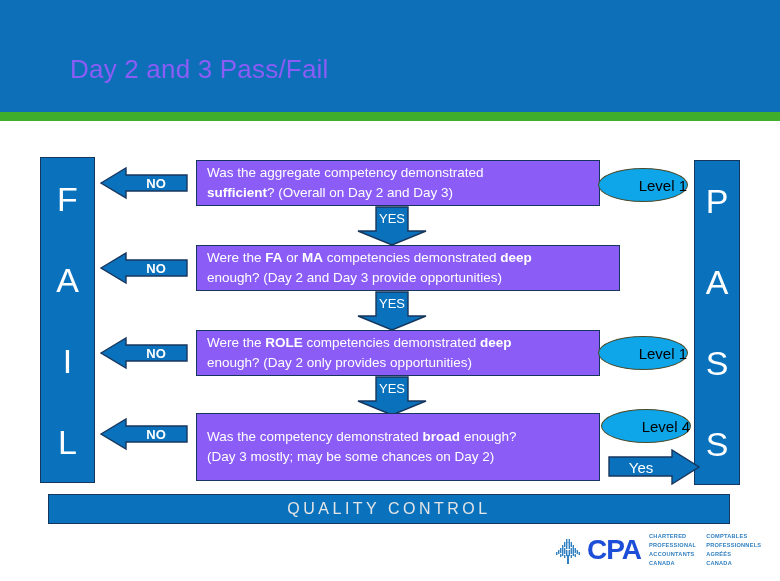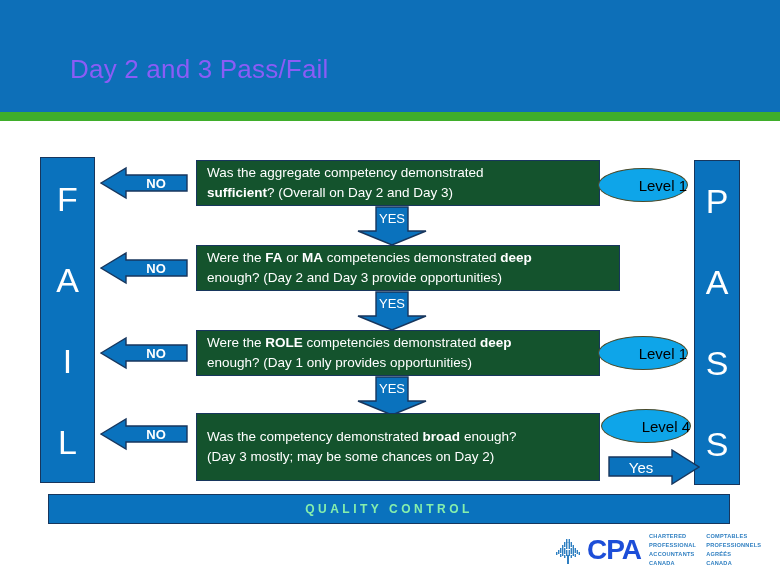--- a/index.html
+++ b/index.html
@@ -46,21 +46,21 @@
     flex:1 1 0;
     display:flex;align-items:center;justify-content:center;
     width:100%;
   }
   #fail-col{left:40px;top:157px;width:55px;height:326px;}
   #pass-col{left:694px;top:160px;width:46px;height:325px;}
 
   
   .decision-box{
     position:absolute;
-    background:#14532d;
+    background:#8b5cf6;
     border:1px solid #17365d;
     box-sizing:border-box;
     color:#ffffff;
     font-size:13.5px;
     line-height:1.45;
     padding:6px 10px;
     display:flex;flex-direction:column;justify-content:center;
   }
   .decision-box b{font-weight:bold;}
 
@@ -114,21 +114,21 @@
     box-sizing:border-box;
   }
 
   
   #qc-bar{
     position:absolute;left:48px;top:494px;width:682px;height:30px;
     background:#0a72bd;
     border:1px solid #17365d;
     box-sizing:border-box;
     display:flex;align-items:center;justify-content:center;
-    color:#86efac;font-size:12px;font-weight:bold;
+    color:#e5e5e5;font-size:16px;font-weight:normal;
     letter-spacing:3.5px;
   }
 
   
   #cpa-logo{
     position:absolute;left:551px;top:528px;width:222px;height:44px;
     display:flex;align-items:center;
   }
   #cpa-leaf{width:34px;height:34px;flex:0 0 34px;margin-right:2px;}
   #cpa-wordmark{
@@ -208,21 +208,21 @@
   </div>
 
   <div class="no-arrow" style="left:100px;top:336px;">
     <svg viewBox="0 0 88 34" xmlns="http://www.w3.org/2000/svg">
       <polygon points="1,17 26,2 26,9 87,9 87,25 26,25 26,32" fill="#0a72bd" stroke="#17365d" stroke-width="1.4"></polygon>
     </svg>
     <span class="lbl">NO</span>
   </div>
 
   <div class="decision-box" style="left:196px;top:330px;width:404px;height:46px;">
-    <span><span>Were the </span><b>ROLE</b><span> competencies demonstrated </span><b>deep</b><br><span>enough?  (Day 1 only provides opportunities)</span></span>
+    <span><span>Were the </span><b>ROLE</b><span> competencies demonstrated </span><b>deep</b><br><span>enough?  (Day 2 only provides opportunities)</span></span>
   </div>
 
   <div class="level-oval" style="left:598px;top:336px;">
     <span>Level 1</span>
   </div>
 
   <div class="yes-arrow" style="left:355px;top:376px;">
     <svg viewBox="0 0 74 40" xmlns="http://www.w3.org/2000/svg">
       <polygon points="21,1 53,1 53,25 71,25 37,39 3,25 21,25" fill="#0a72bd" stroke="#17365d" stroke-width="1.4"></polygon>
     </svg>

